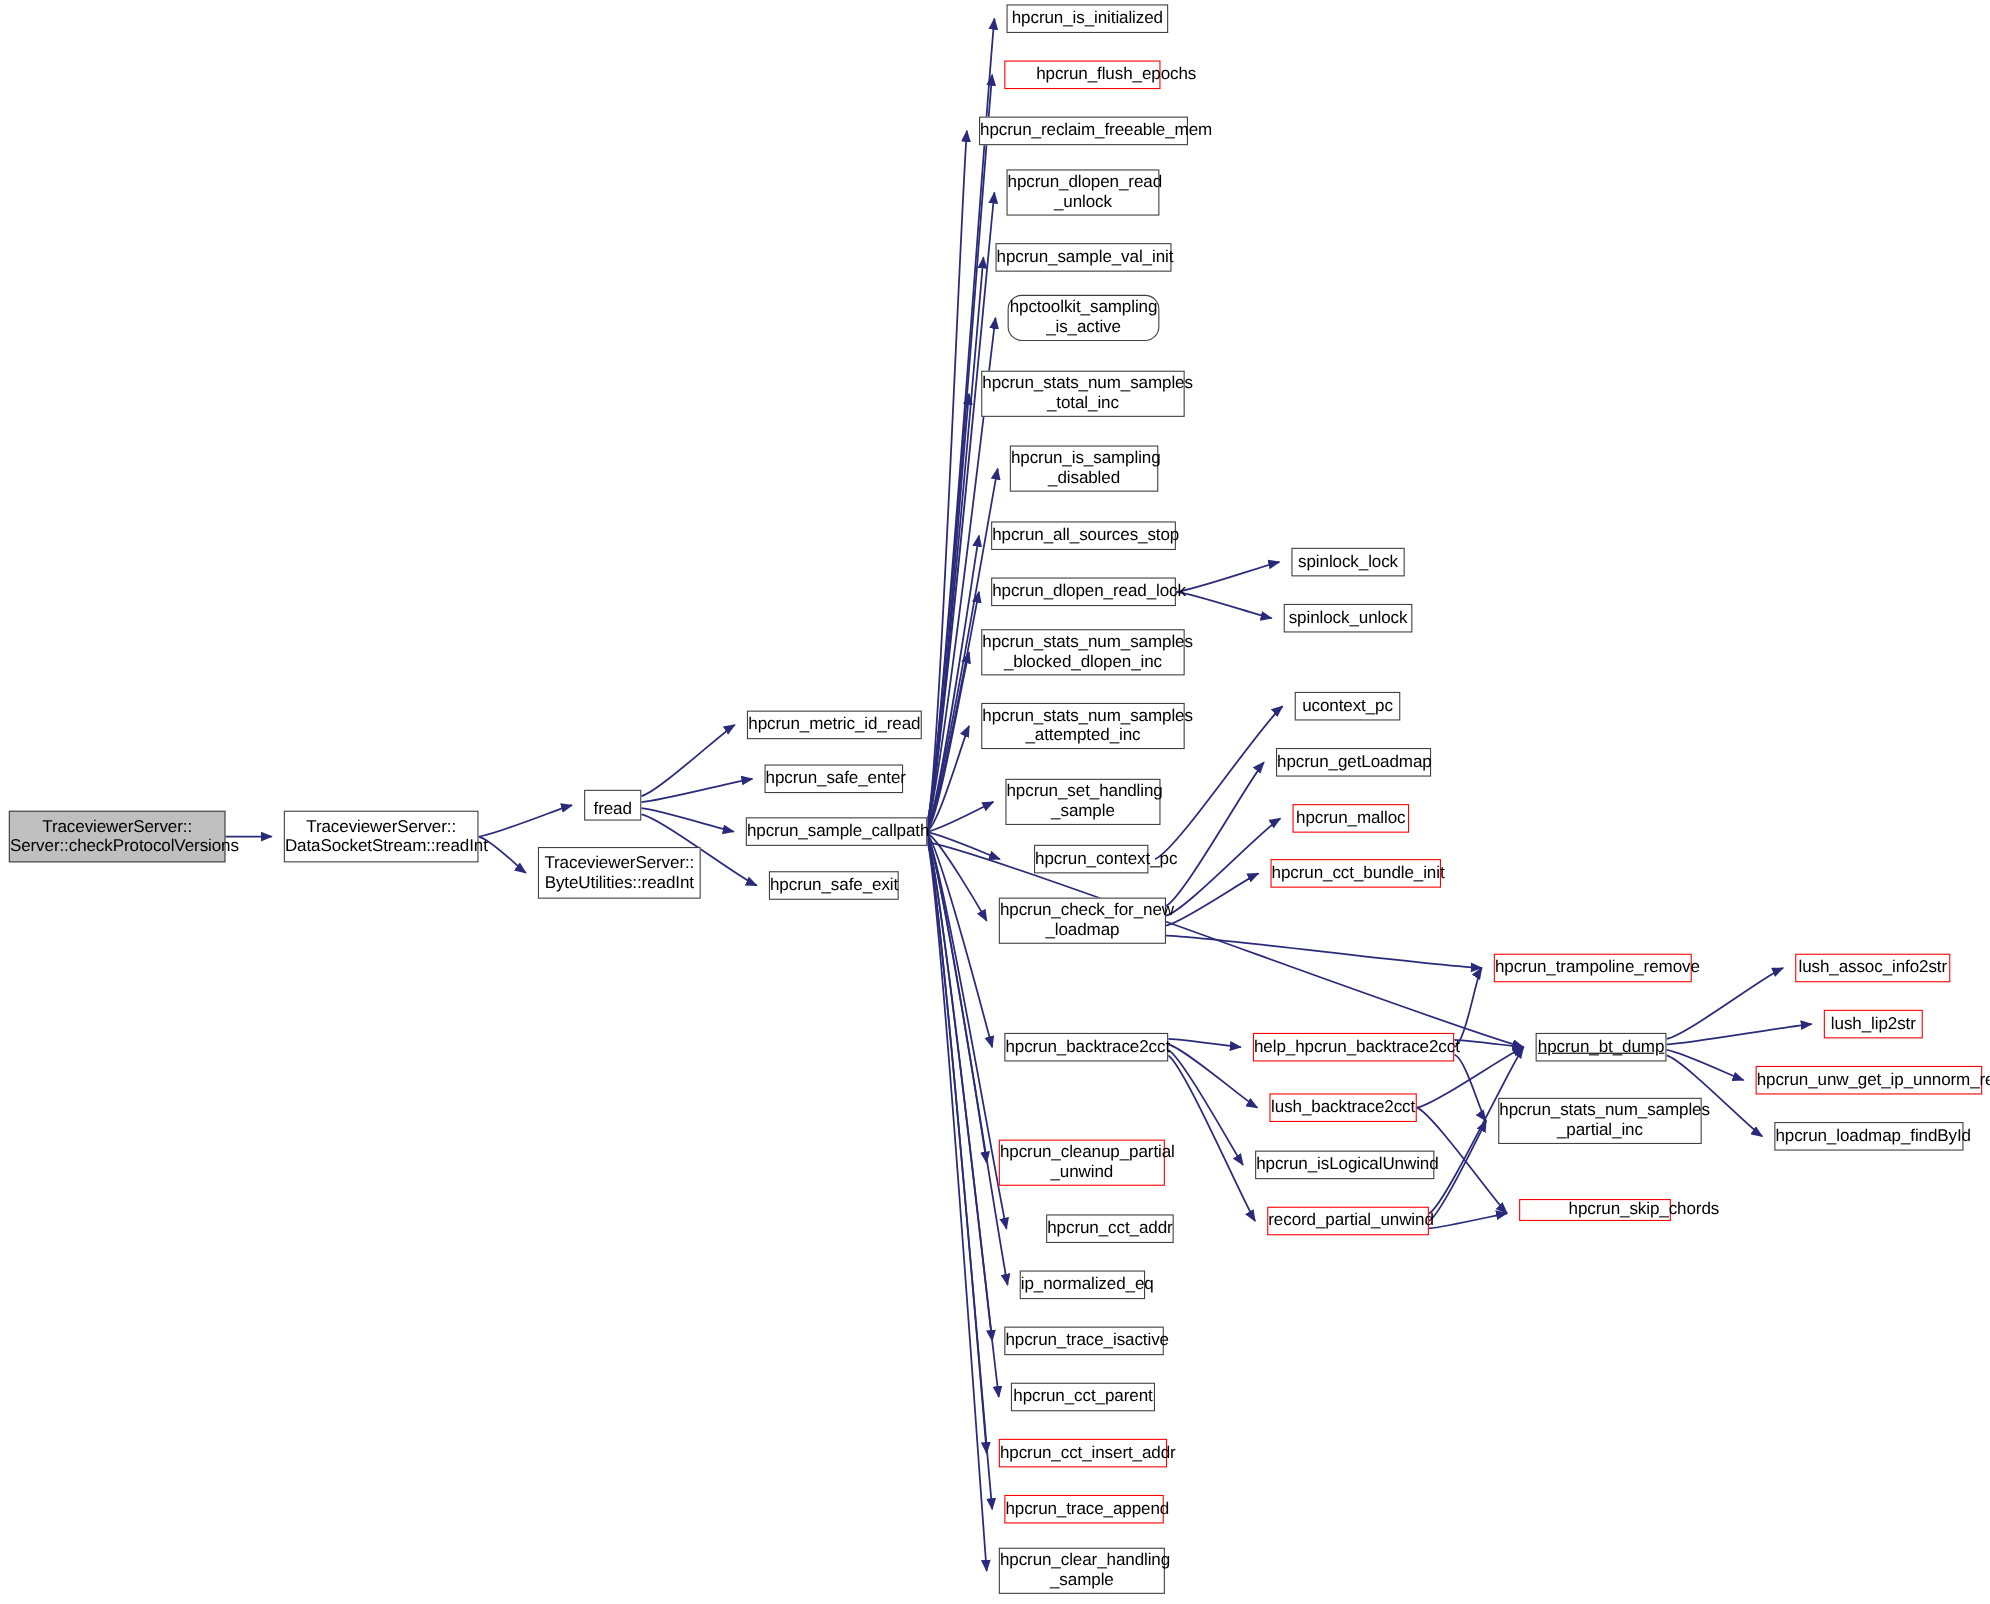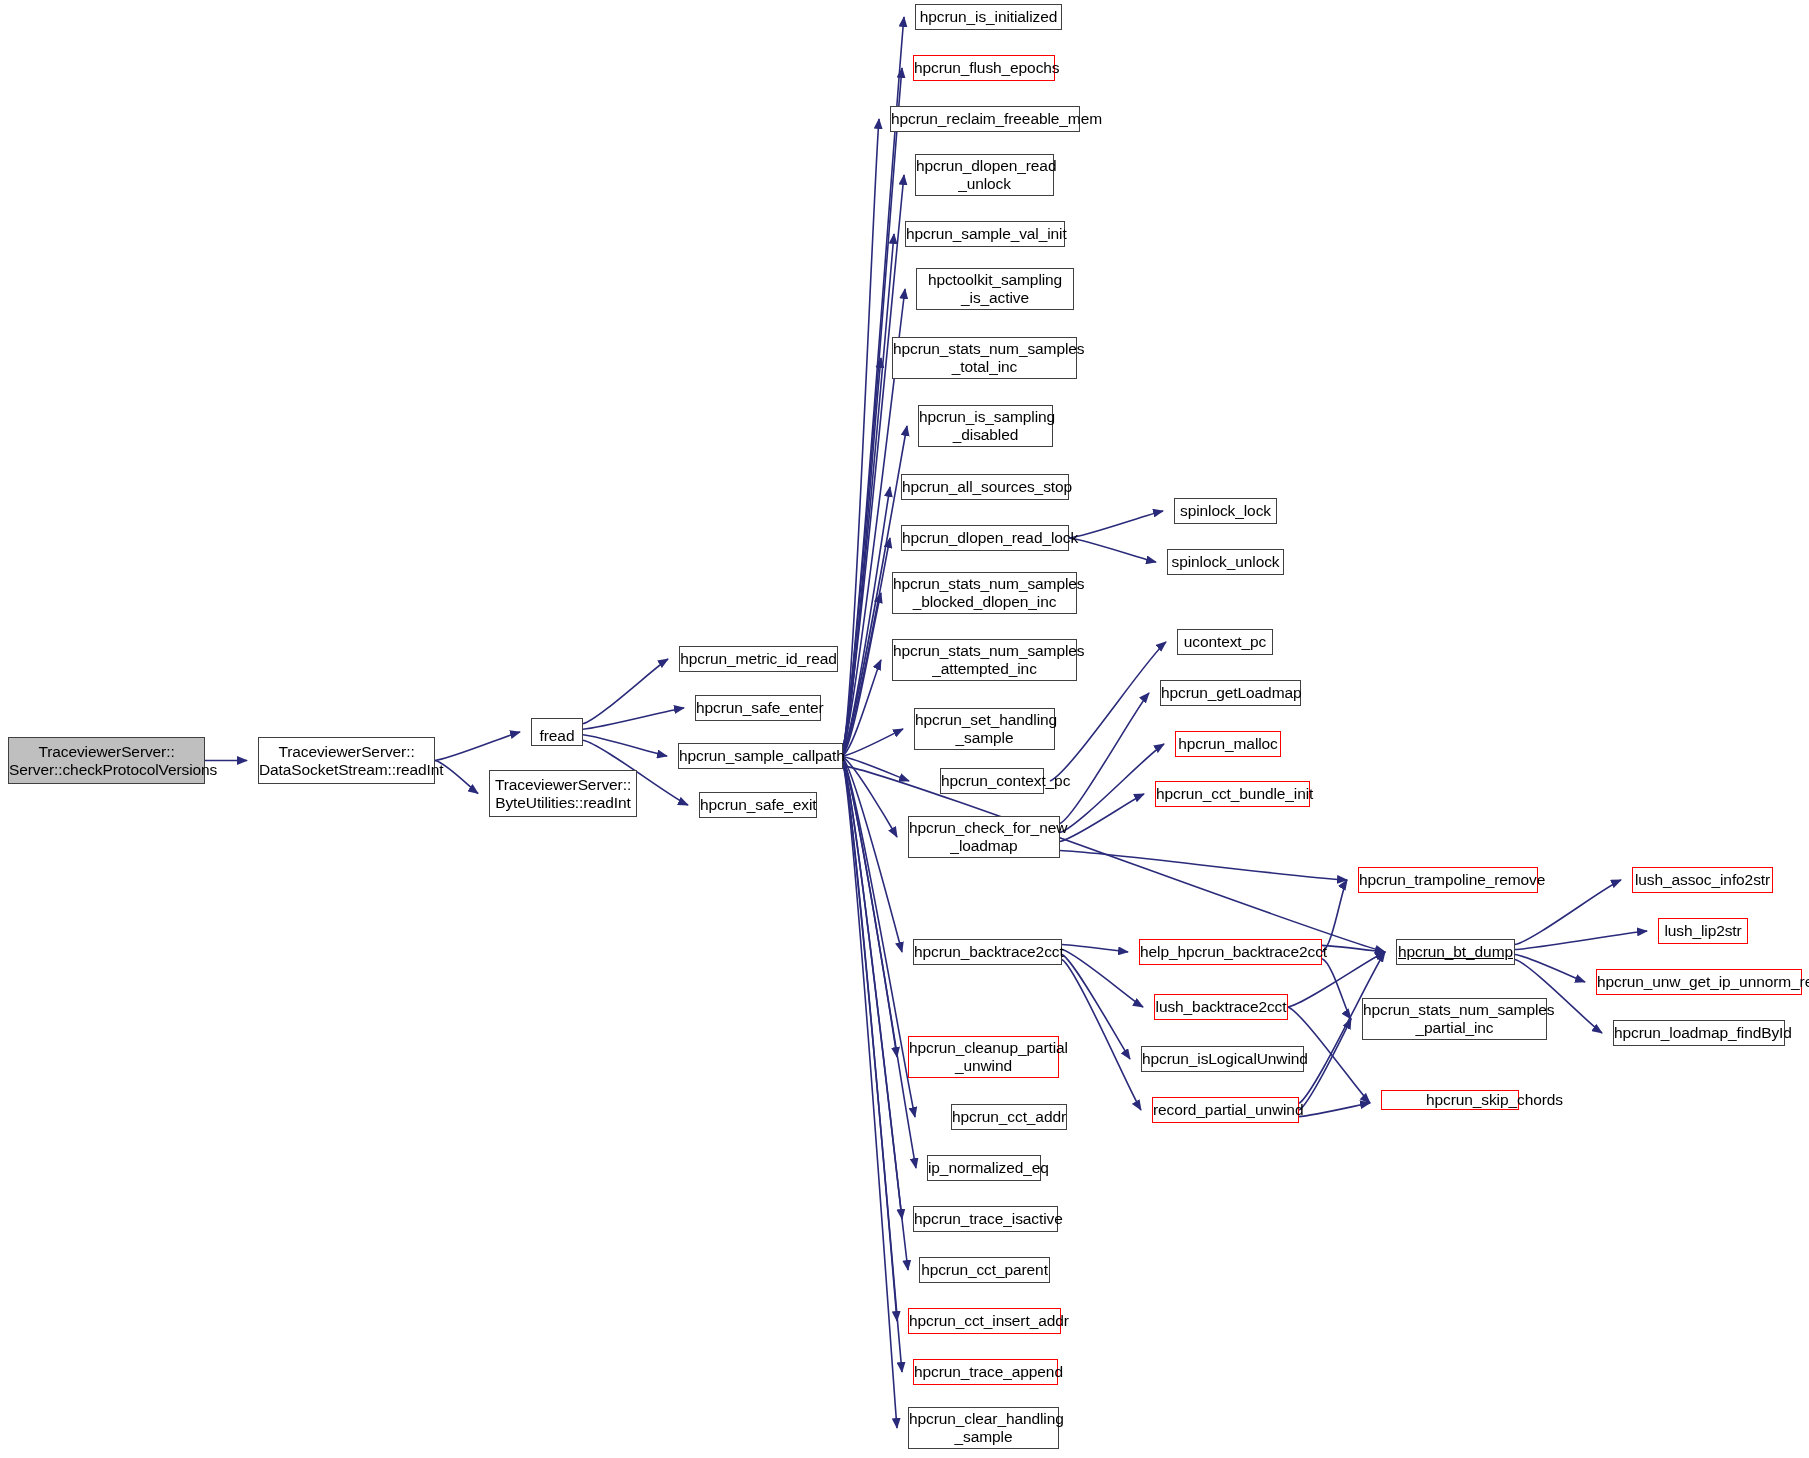--- a/index.html
+++ b/index.html
@@ -88,26 +88,26 @@
       <div class="node" style="left: 258px; top: 737px; width: 177px; height: 47px;"><span>TraceviewerServer::
 DataSocketStream::readInt</span></div>
       <div class="node" style="left: 531px; top: 718px; width: 52px; height: 28px; align-items: flex-end;"><span>fread</span></div>
       <div class="node" style="left: 489px; top: 770px; width: 148px; height: 47px;"><span>TraceviewerServer::
 ByteUtilities::readInt</span></div>
       <div class="node" style="left: 679px; top: 646px; width: 159px; height: 26px;"><span>hpcrun_metric_id_read</span></div>
       <div class="node" style="left: 695px; top: 695px; width: 126px; height: 26px;"><span>hpcrun_safe_enter</span></div>
       <div class="node" style="left: 678px; top: 743px; width: 165px; height: 26px;"><span>hpcrun_sample_callpath</span></div>
       <div class="node" style="left: 699px; top: 792px; width: 118px; height: 26px;"><span>hpcrun_safe_exit</span></div>
       <div class="node" style="left: 915px; top: 4px; width: 147px; height: 26px;"><span>hpcrun_is_initialized</span></div>
-      <div class="node red" style="left: 913px; top: 55px; width: 142px; height: 26px;"><span>hpcrun_flush_epochs</span></div>
+      <div class="node red" style="left: 913px; top: 55px; width: 142px; height: 26px; padding-left: 28px;"><span>hpcrun_flush_epochs</span></div>
       <div class="node" style="left: 890px; top: 106px; width: 190px; height: 26px;"><span>hpcrun_reclaim_freeable_mem</span></div>
       <div class="node" style="left: 915px; top: 154px; width: 139px; height: 42px;"><span>hpcrun_dlopen_read
 _unlock</span></div>
       <div class="node" style="left: 905px; top: 221px; width: 160px; height: 26px;"><span>hpcrun_sample_val_init</span></div>
-      <div class="node" style="left: 916px; top: 268px; width: 158px; height: 42px;"><span>hpctoolkit_sampling
+      <div class="node" style="left: 916px; top: 268px; width: 138px; height: 42px; border-radius: 13px;"><span>hpctoolkit_sampling
 _is_active</span></div>
       <div class="node" style="left: 892px; top: 337px; width: 185px; height: 42px;"><span>hpcrun_stats_num_samples
 _total_inc</span></div>
       <div class="node" style="left: 918px; top: 405px; width: 135px; height: 42px;"><span>hpcrun_is_sampling
 _disabled</span></div>
       <div class="node" style="left: 901px; top: 474px; width: 168px; height: 26px;"><span>hpcrun_all_sources_stop</span></div>
       <div class="node" style="left: 901px; top: 525px; width: 168px; height: 26px;"><span>hpcrun_dlopen_read_lock</span></div>
       <div class="node" style="left: 892px; top: 572px; width: 185px; height: 42px;"><span>hpcrun_stats_num_samples
 _blocked_dlopen_inc</span></div>
       <div class="node" style="left: 892px; top: 639px; width: 185px; height: 42px;"><span>hpcrun_stats_num_samples

